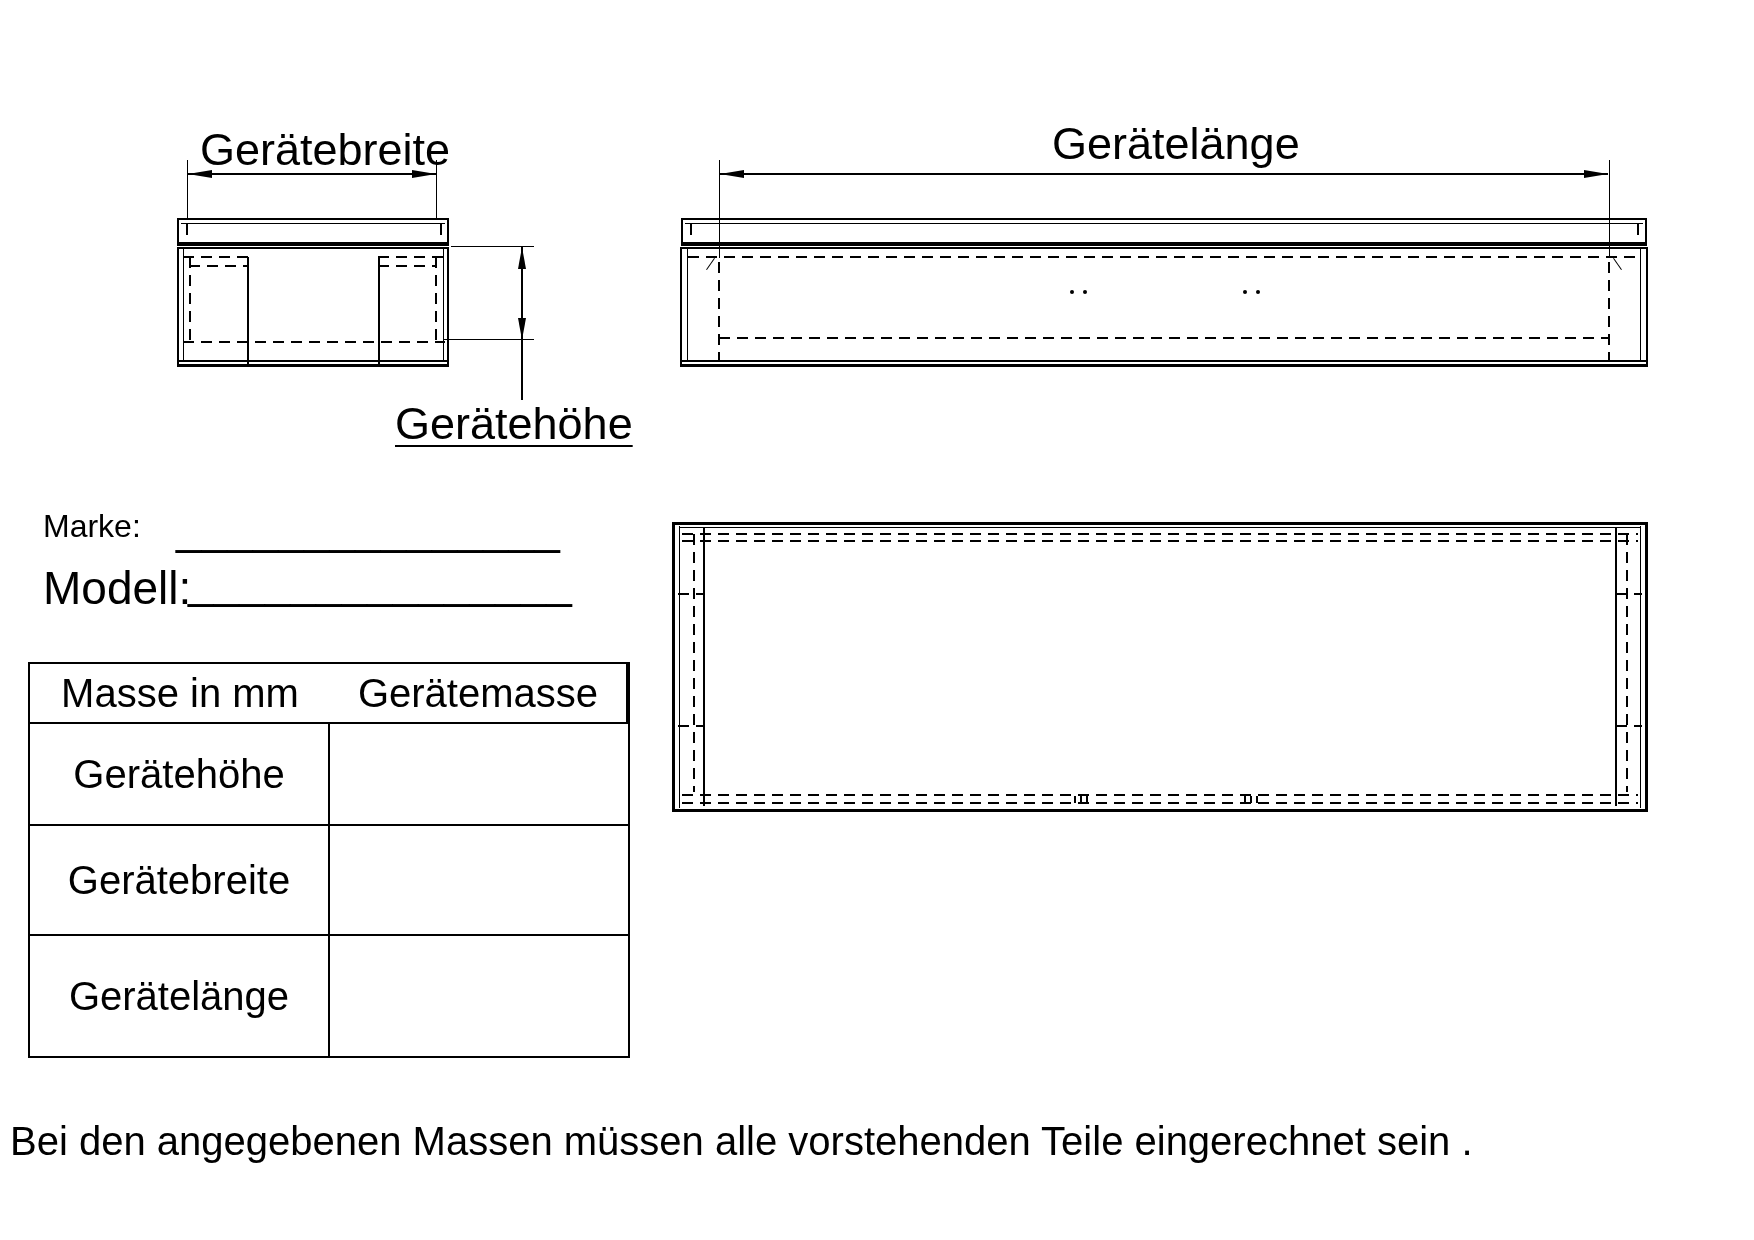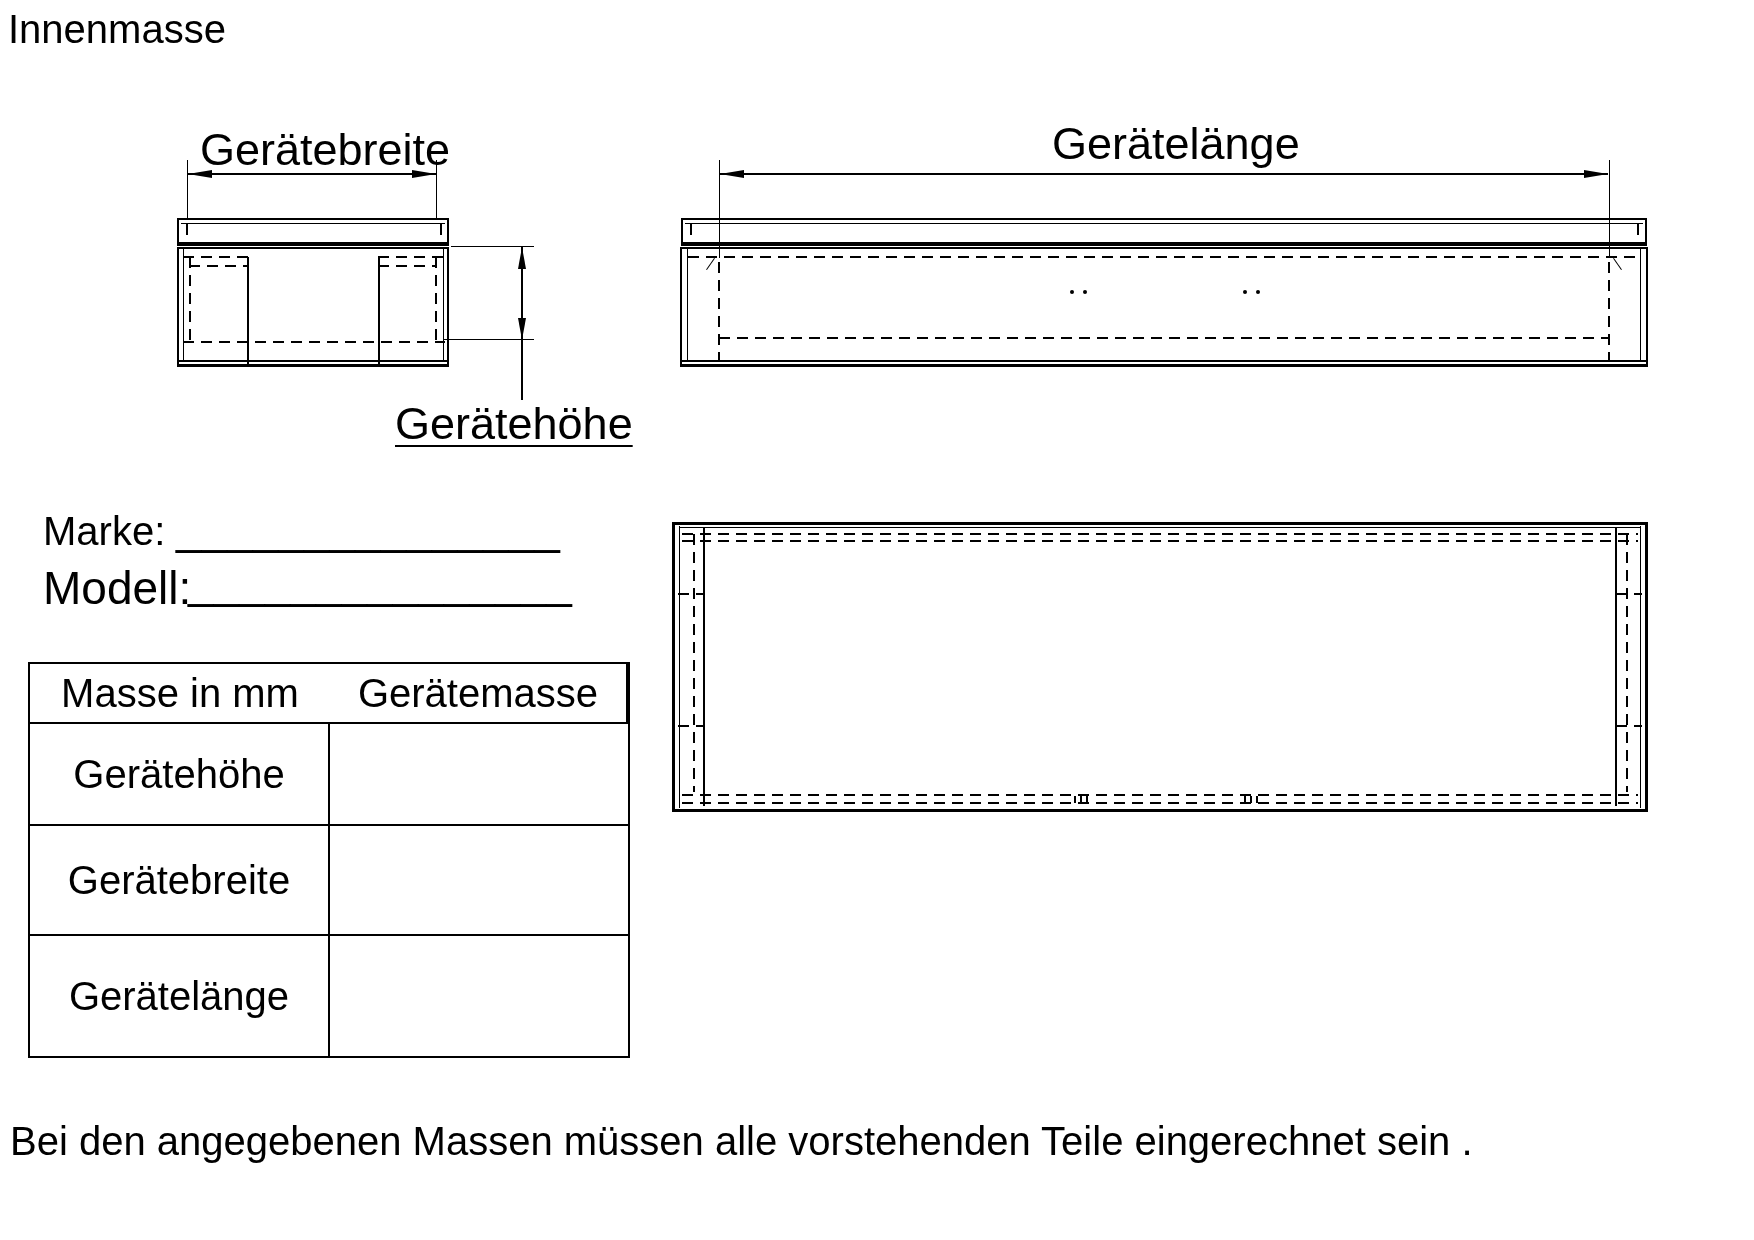--- a/index.html
+++ b/index.html
@@ -35,21 +35,20 @@
   .cell{display:flex;align-items:center;justify-content:center;
         border-right:2px solid #000;border-bottom:2px solid #000;font-size:40px;}
   .cell.last-col{border-right:none;}
   .cell.last-row{border-bottom:none;}
 </style>
 </head>
 <body>
 
 <div class="page">
 
-  <div class="lbl" style="left:8px;top:8px;font-size:40px;">Innenmasse</div>
 
   <div class="lbl" style="left:200px;top:126px;font-size:45px;">Gerätebreite</div>
 
   <div class="vl vthin" style="left:187px;top:160px;height:58px;"></div>
   <div class="vl vthin" style="left:436px;top:160px;height:58px;"></div>
   <div class="hl" style="left:188px;top:173px;width:248px;"></div>
   <div class="arr arr-left" style="left:188px;top:170px;"></div>
   <div class="arr arr-right" style="left:412px;top:170px;"></div>
 
   <div class="box" style="left:177px;top:218px;width:272px;height:28px;border-bottom-width:4px;"></div>
@@ -127,21 +126,21 @@
   <div class="dhl" style="left:1616px;top:593px;width:26px;"></div>
   <div class="dhl" style="left:1616px;top:725px;width:26px;"></div>
 
   <div class="vl" style="left:1074px;top:796px;height:7px;"></div>
   <div class="vl" style="left:1080px;top:796px;height:7px;"></div>
   <div class="vl" style="left:1086px;top:796px;height:7px;"></div>
   <div class="vl" style="left:1244px;top:796px;height:7px;"></div>
   <div class="vl" style="left:1250px;top:796px;height:7px;"></div>
   <div class="vl" style="left:1256px;top:796px;height:7px;"></div>
 
-  <div class="lbl" style="left:43px;top:510px;font-size:40px;">Marke:</div>
+  <div class="lbl" style="left:43px;top:510px;font-size:32px;">Marke:</div>
   <div class="lbl" style="left:176px;top:504px;font-size:46px;">_______________</div>
   <div class="lbl" style="left:43px;top:564px;font-size:46px;">Modell:</div>
   <div class="lbl" style="left:188px;top:558px;font-size:46px;">_______________</div>
 
   <div class="mtable">
     <div class="cell last-col">Masse in mm</div>
     <div class="cell">Gerätemasse</div>
 
     <div class="cell">Gerätehöhe</div>
     <div class="cell last-col"></div>

